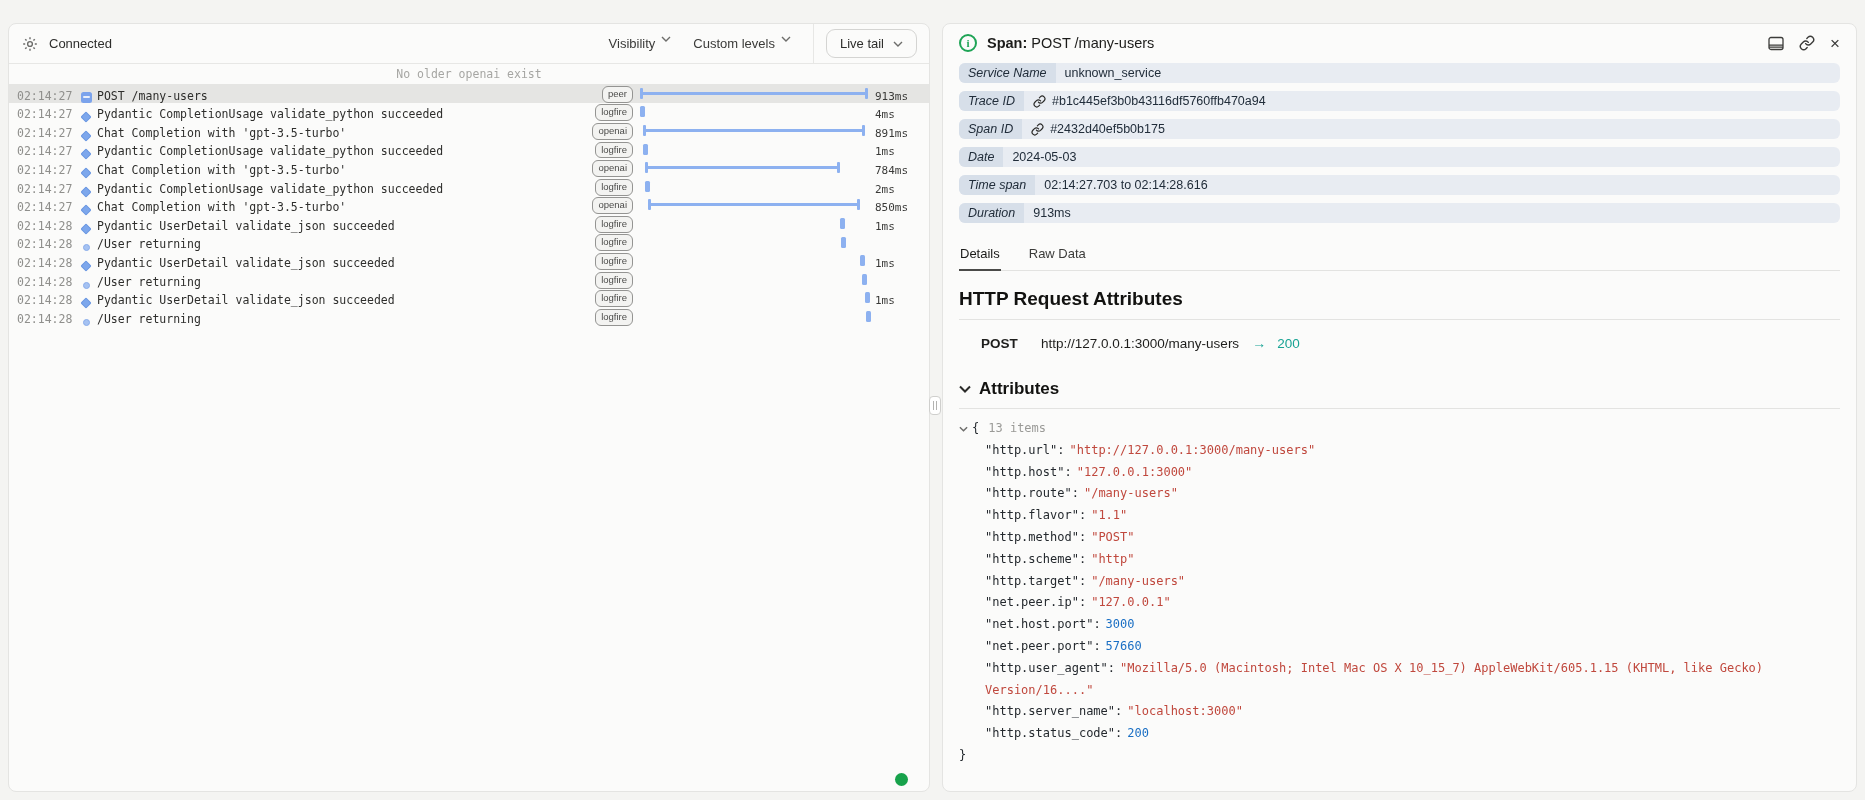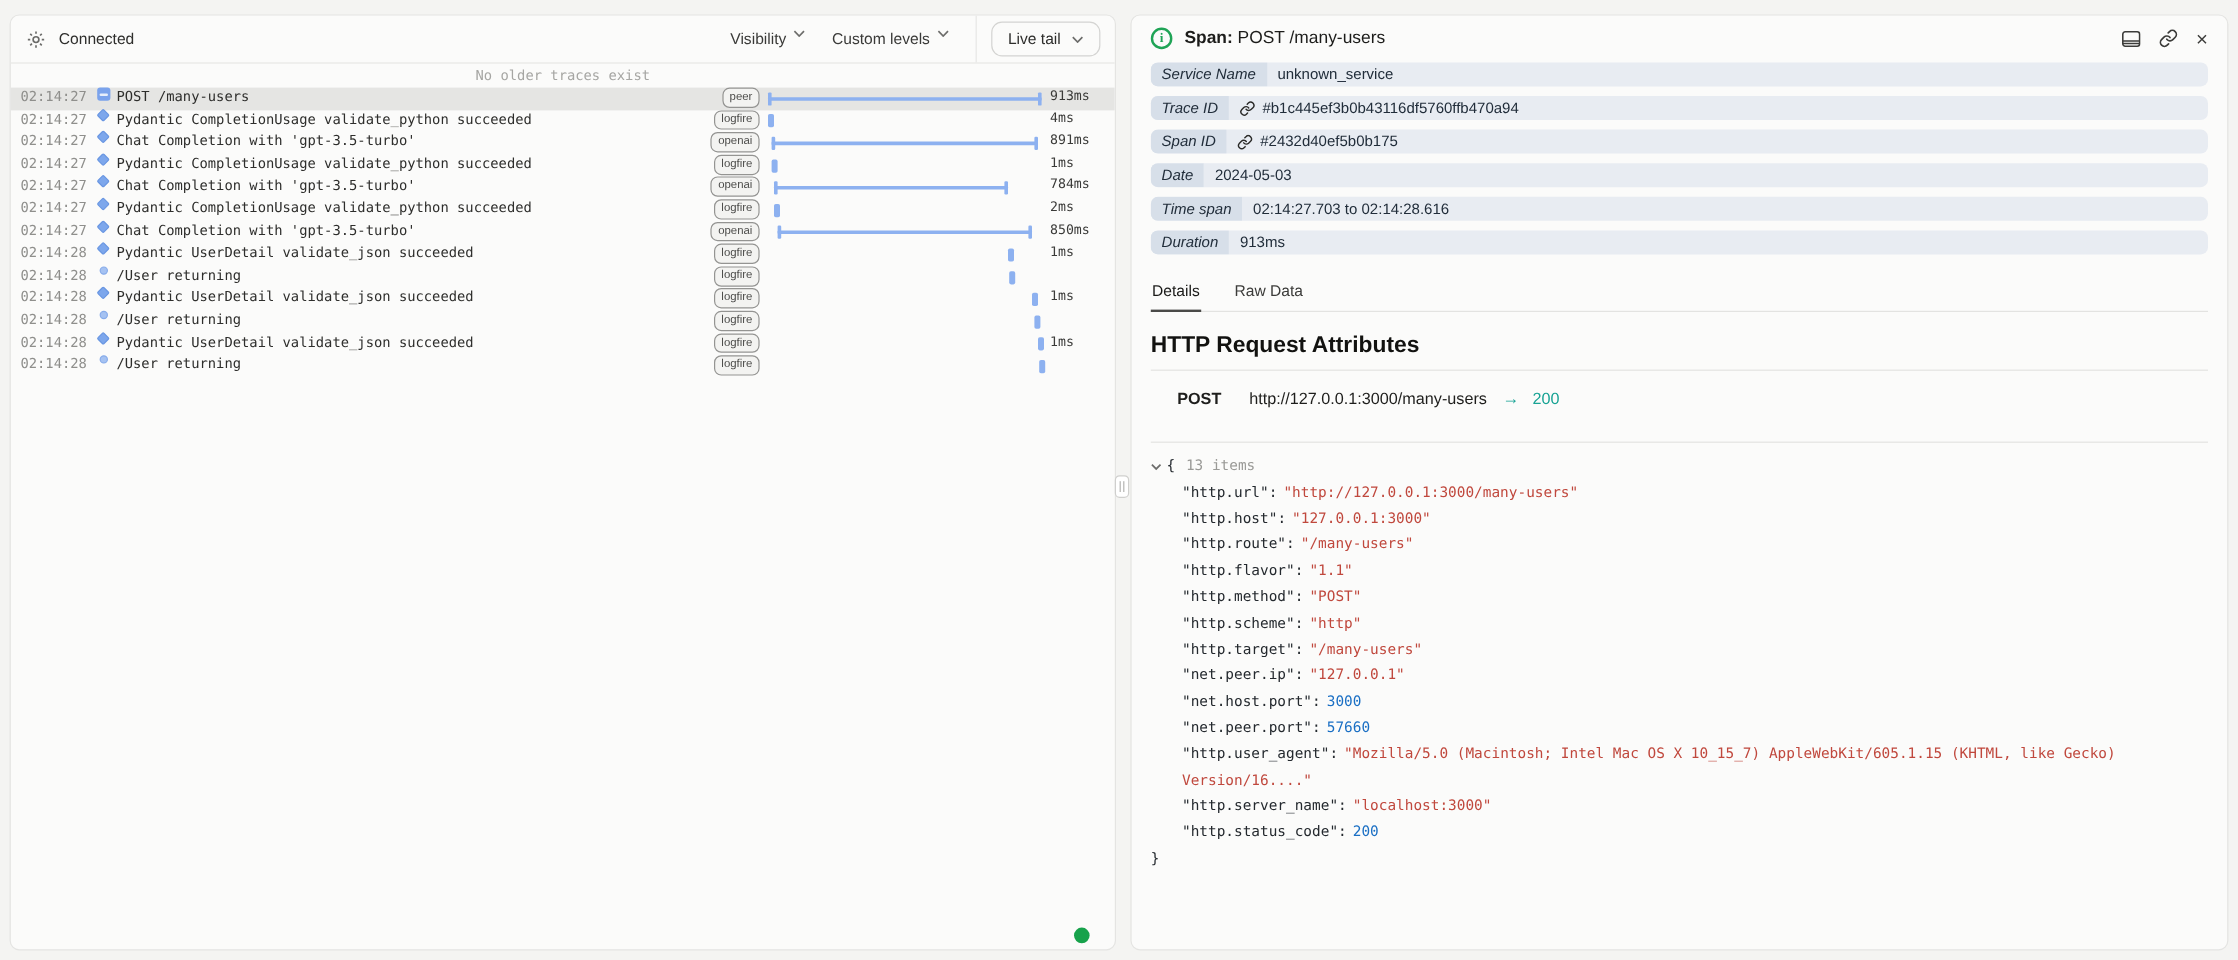--- a/index.html
+++ b/index.html
@@ -5,21 +5,21 @@
   * { box-sizing: border-box; margin: 0; padding: 0; }
   html,body { width:1865px; height:800px; }
   body {
     background:#f4f4f2;
     font-family:"Liberation Sans", sans-serif;
     color:#2b2b29;
     overflow:hidden;
   }
   .app { position:relative; width:1865px; height:800px; }
   .card {
-    position:absolute; top:12px; bottom:8px;
+    position:absolute; top:23px; bottom:8px;
     background:#fbfbfa;
     border:1px solid #e4e4e2;
     border-radius:8px;
   }
   .left-card { left:8px; width:922px; overflow:hidden; }
   .right-card { left:942px; right:8px; padding:10px 16px 16px; overflow:hidden; }
 
   
   .lp-header {
     height:40px; display:flex; align-items:center;
@@ -43,21 +43,21 @@
     padding:6px 13px; font-size:13px; color:#2e2e2c;
     background:#fbfbfa; cursor:pointer;
   }
   .no-older {
     text-align:center; height:18px; line-height:18px; margin-top:1px;
     font-family:"DejaVu Sans Mono", monospace;
     font-size:11.5px; color:#a6a6a3;
   }
   .trace-list { margin-top:1px; }
   .trace-row {
-    height:18.6px; display:flex; align-items:flex-start;
+    height:18.6px; display:flex; align-items:flex-end;
     padding:0 2px 0 8px;
     font-family:"DejaVu Sans Mono", monospace;
     font-size:11.5px; color:#2e2e2c; cursor:pointer;
   }
   .trace-row.selected { background:#e5e5e3; }
   .row-time { width:58px; color:#8f8f8c; flex:none; }
   .row-icon { width:22px; flex:none; display:flex; justify-content:center; align-items:center; }
   .icon-minus {
     width:11px; height:11px; background:#7ba3ec; border-radius:2.5px; position:relative;
   }
@@ -210,21 +210,21 @@
             <span class="chev">
               <svg width="10" height="6" viewBox="0 0 10 6" fill="none" stroke="currentColor" stroke-width="1.4">
                   <path d="M1 1l4 4 4-4"></path>
                 </svg>
             </span>
           </span>
         </span>
       </div>
     </div>
 
-    <div class="no-older">No older traces exist</div>
+    <div class="no-older">No older openai exist</div>
 
     <div class="trace-list">
         <div class="trace-row selected">
     <span class="row-time">02:14:27</span>
     <span class="row-icon">
             <i class="icon-minus"></i>
           </span>
     <span class="row-name">POST /many-users</span>
     <span class="row-tag">
             <span class="chip">peer</span>
@@ -501,20 +501,28 @@
     <div class="h-http">HTTP Request Attributes</div>
     <hr class="rule">
 
     <div class="http-line">
       <span class="http-method">POST</span>
       <span class="http-url">http://127.0.0.1:3000/many-users</span>
       <span class="http-arrow">→</span>
       <span class="http-status">200</span>
     </div>
 
+    <div class="h-attrs">
+      <span class="chev">
+        <svg width="12" height="8" viewBox="0 0 12 8" fill="none" stroke="currentColor" stroke-width="2">
+            <path d="M1 1.5l5 5 5-5"></path>
+          </svg>
+      </span>
+      <span>Attributes</span>
+    </div>
     <hr class="rule">
 
     <div class="json">
       <div class="json-open">
         <span class="j-chevron">
           <svg width="9" height="6" viewBox="0 0 10 6" fill="none" stroke="currentColor" stroke-width="1.6">
               <path d="M1 1l4 4 4-4"></path>
             </svg>
         </span>
         <span>{</span>

